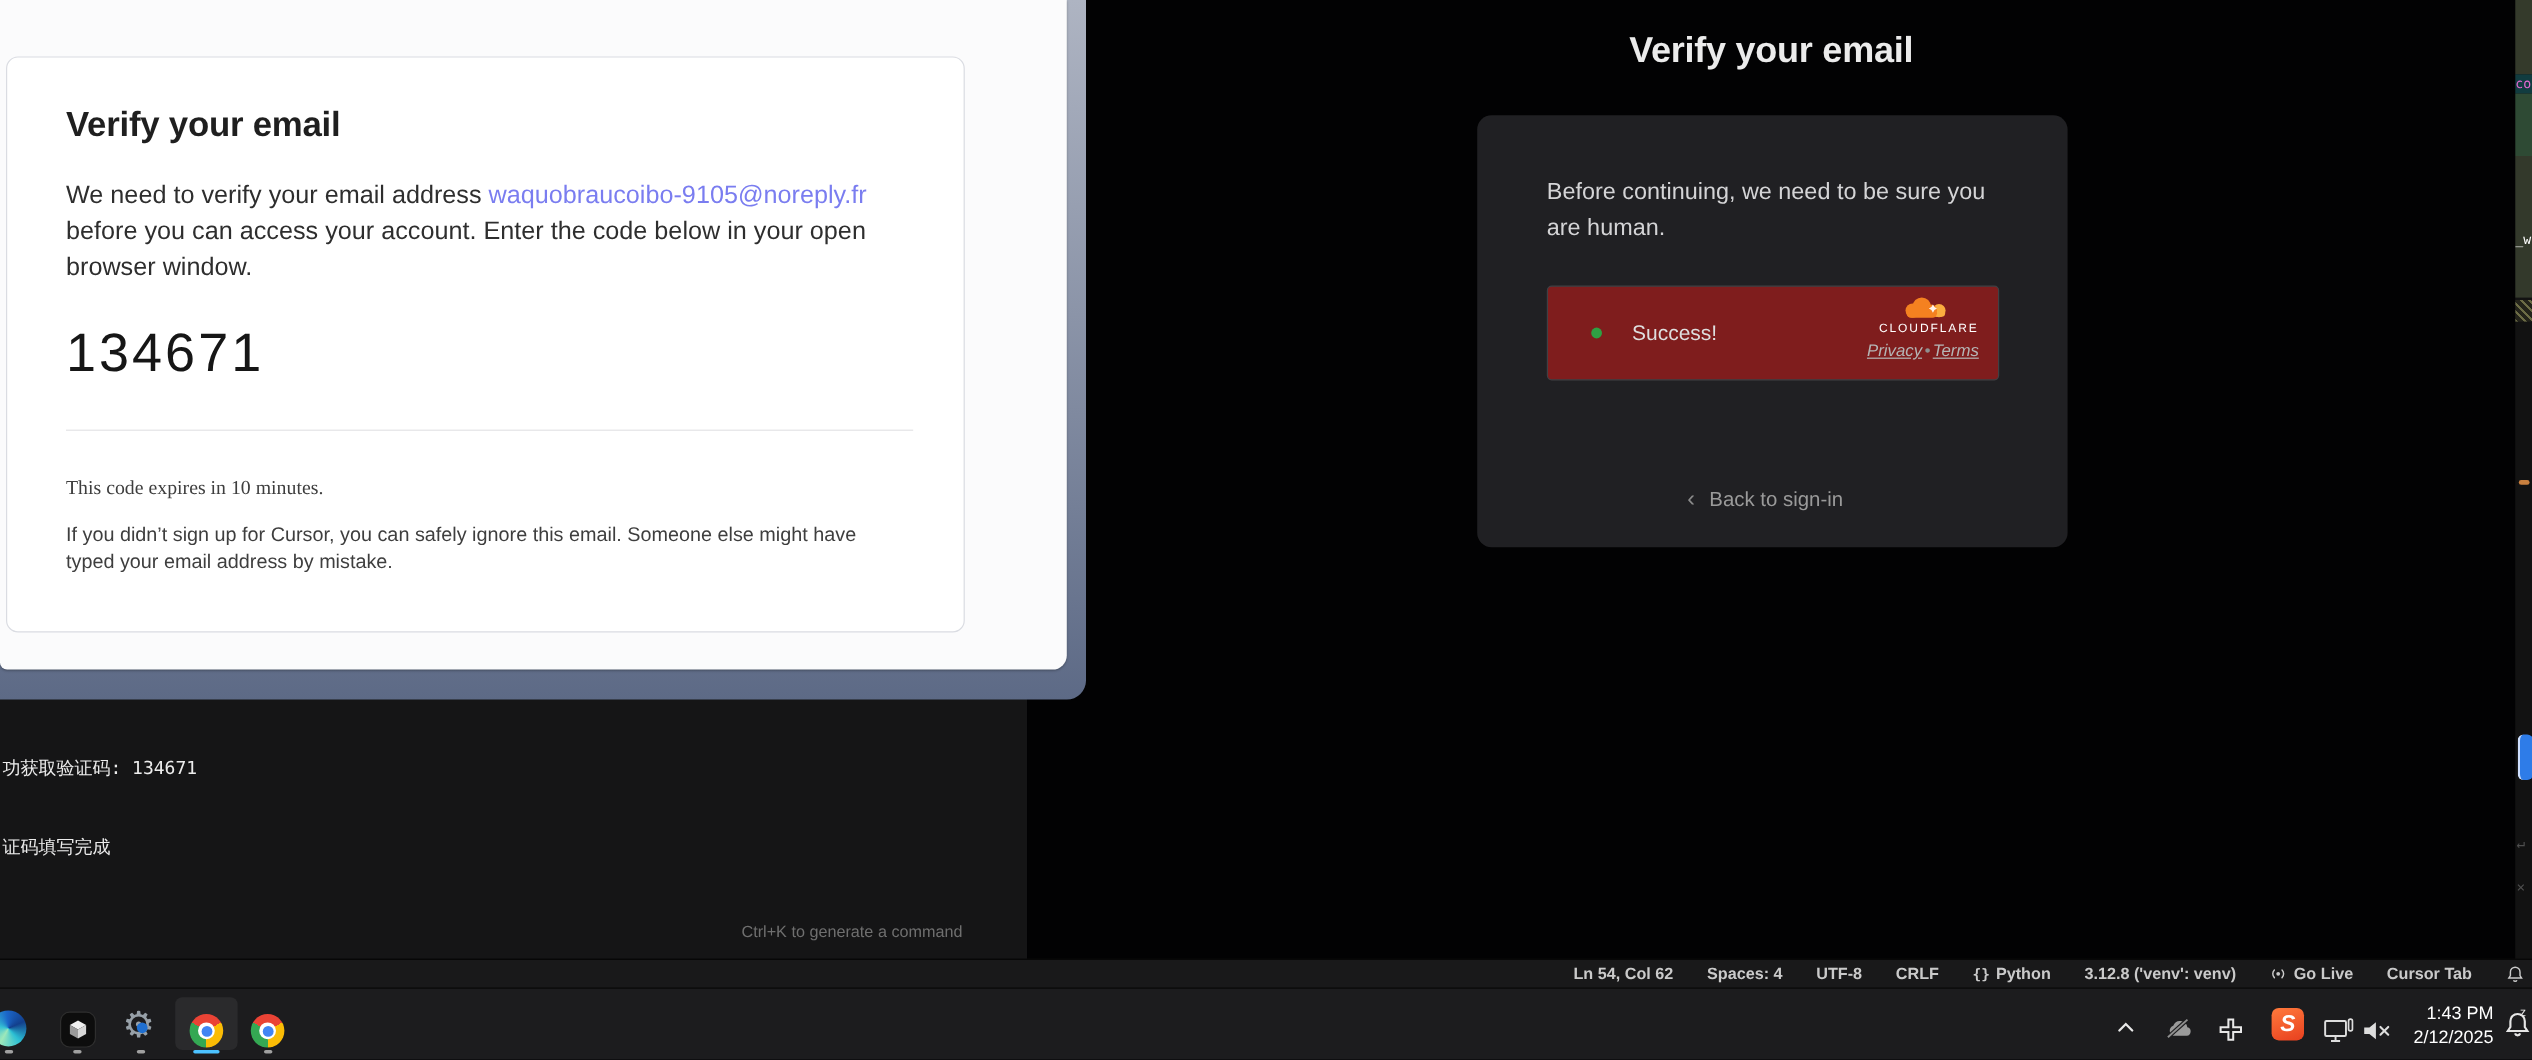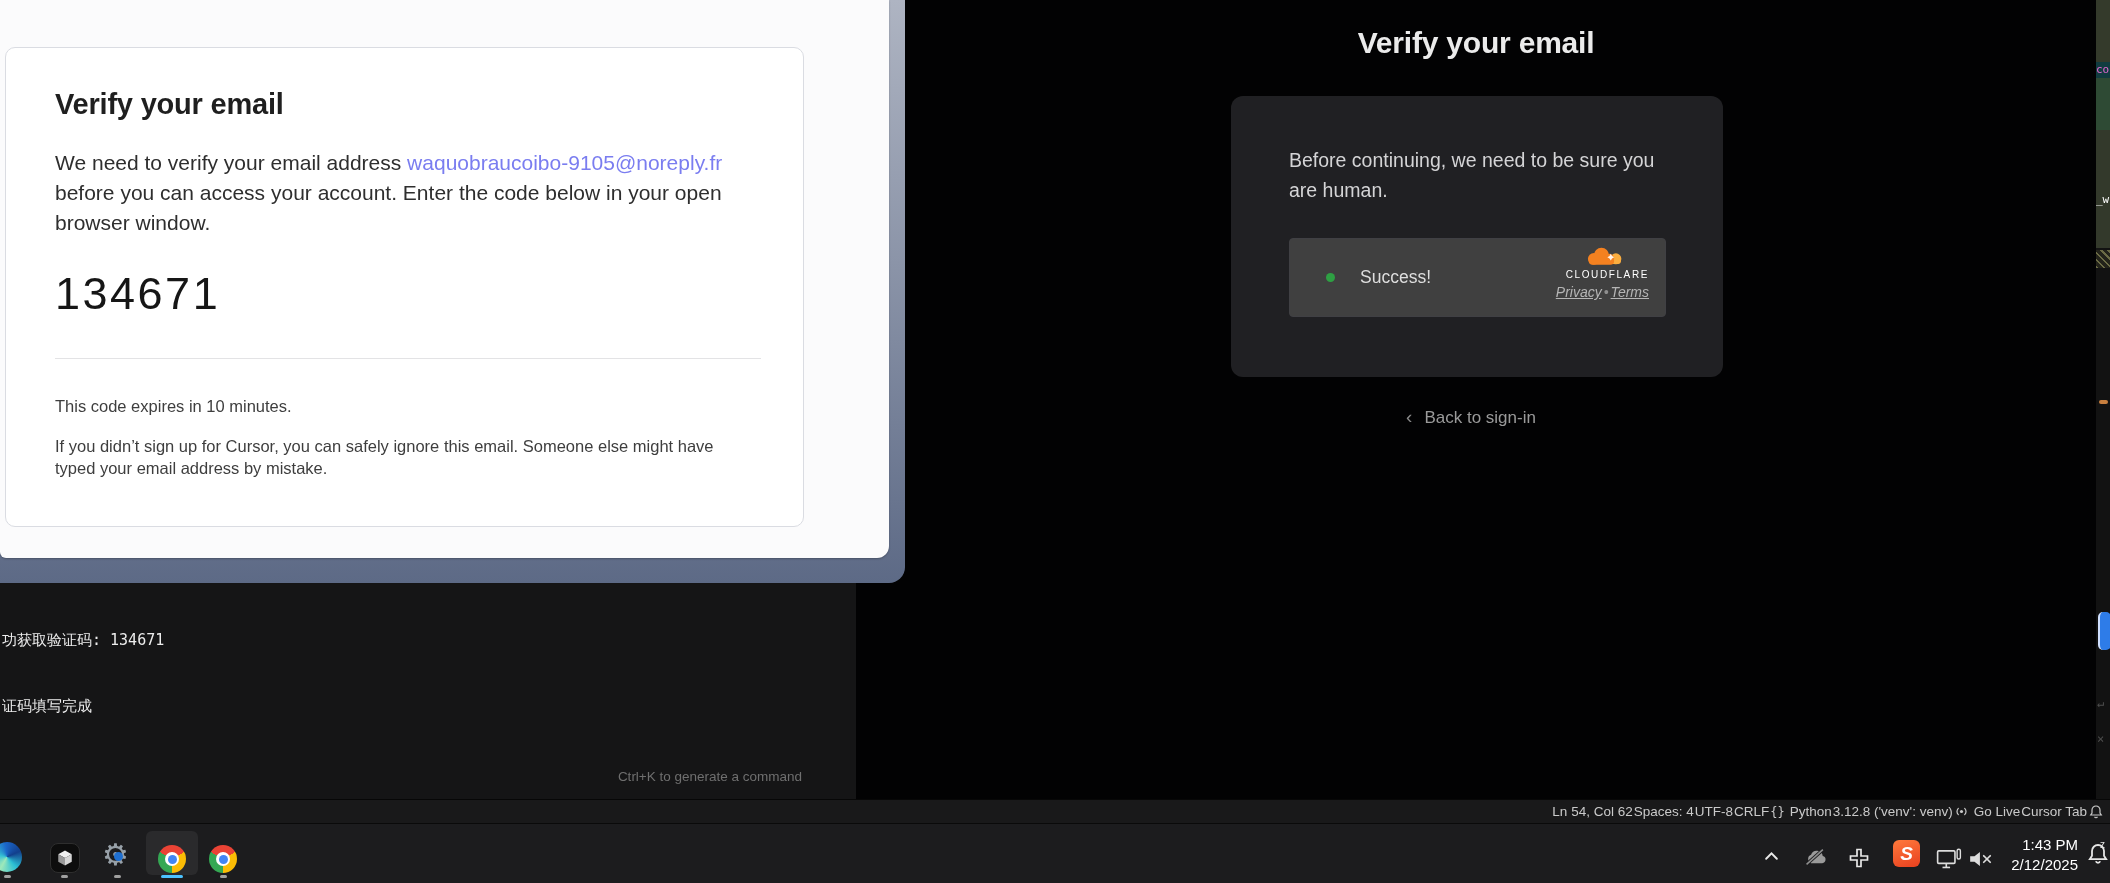--- a/index.html
+++ b/index.html
@@ -24,30 +24,30 @@
     border-radius:0 0 16px 0;}
   .mail-body{position:absolute;left:0;top:0;width:889px;height:558px;background:#fbfbfc;
     border-radius:0 0 12px 6px;box-shadow:0 1px 2px rgba(0,0,0,.25);}
   .mail-card{position:absolute;left:5px;top:47px;width:797px;height:478px;background:#ffffff;
     border:1px solid #dadce2;border-radius:10px;}
   .mail-title{position:absolute;left:49px;top:40px;font-size:29px;font-weight:600;color:#1f1f1f;letter-spacing:-0.2px;}
   .mail-para{position:absolute;left:49px;top:100px;width:712px;font-size:21px;line-height:30px;color:#2e2e2e;}
   .mail-link{color:#7a7df0;text-decoration:none;}
   .mail-code{position:absolute;left:49px;top:220px;font-size:45px;font-weight:300;color:#161616;letter-spacing:2.5px;}
   .mail-divider{position:absolute;left:49px;top:310px;width:706px;height:1px;background:#e3e3e5;}
-  .mail-expiry{position:absolute;left:49px;top:349px;font-size:16.5px;color:#3e3e3e;}
+  .mail-expiry{position:absolute;left:49px;top:349px;font-size:16.5px;color:#3e3e3e;font-family:Liberation Serif, serif;}
   .mail-disclaimer{position:absolute;left:49px;top:387px;width:700px;font-size:16.5px;line-height:22px;color:#3e3e3e;}
 
   
   .browser{left:856px;top:0;width:1254px;height:799px;background:#020203;}
   .bp-title{position:absolute;left:420px;top:26px;width:400px;text-align:center;
     font-size:30px;font-weight:700;color:#ebebeb;letter-spacing:-0.2px;}
-  .bp-card{position:absolute;left:375px;top:96px;width:492px;height:281px;background:#202023;border-radius:12px;}
+  .bp-card{position:absolute;left:375px;top:96px;width:492px;height:360px;background:#202023;border-radius:12px;}
   .bp-card-text{position:absolute;left:58px;top:49px;width:372px;font-size:19.5px;line-height:30px;color:#d4d4d6;}
-  .turnstile{position:absolute;left:58px;top:142px;width:375px;height:77px;background:#404040;
+  .turnstile{position:absolute;left:58px;top:142px;width:375px;height:77px;background:#7f1d1d;
     border:1px solid #404044;border-radius:4px;}
   .ts-dot{position:absolute;left:36px;top:34px;width:9px;height:9px;border-radius:50%;}
   .ts-status{position:absolute;left:70px;top:28px;font-size:17.5px;color:#dedede;}
   .ts-right{position:absolute;right:16px;top:8px;width:120px;text-align:right;}
   .ts-logo{display:block;margin-left:auto;margin-right:22px;width:46px;height:22px;}
   .ts-brand{font-size:10px;font-weight:400;letter-spacing:1.6px;color:#ffffff;line-height:11px;}
   .ts-legal{margin-top:4px;font-size:14px;color:#b5b5b5;font-style:italic;}
   .ts-legal a{color:#b5b5b5;text-decoration:underline;}
   .ts-sep{color:#8f8f8f;text-decoration:none;margin:0 2px;}
   .bp-back{position:absolute;left:490px;top:406px;width:250px;text-align:center;
@@ -65,22 +65,22 @@
   .sl-frag.pink{color:#e268d0;}
   .sl-hatch{position:absolute;left:0;top:250px;width:14px;height:18px;
     background:repeating-linear-gradient(45deg,#6b6b45 0 2px,#23231a 2px 5px);}
   .sl-orange{position:absolute;left:3px;top:400px;width:9px;height:4px;background:#c9803f;border-radius:2px;}
   .sl-pill{position:absolute;left:2px;top:612px;width:11px;height:38px;background:#2e7ce8;
     border-radius:5px;border-left:2px solid #cfe0ff;}
   .sl-dim{position:absolute;left:1px;font-size:12px;color:#4f4f4f;}
 
   
   .statusbar{left:0;top:799px;width:2110px;height:24px;background:#19191a;border-top:1px solid #070707;
-    display:flex;justify-content:flex-end;align-items:center;gap:1px;padding-right:6px;box-sizing:border-box;
-    font-size:13.5px;color:#cacaca;}
+    display:flex;justify-content:flex-end;align-items:center;gap:28px;padding-right:6px;box-sizing:border-box;
+    font-size:13.5px;color:#cacaca;font-weight:bold;}
   .sb-item{display:flex;align-items:center;gap:5px;white-space:nowrap;}
   .sb-braces{font-family:"DejaVu Sans Mono",monospace;font-size:12px;color:#cacaca;}
 
   
   .taskbar{left:0;top:823px;width:2110px;height:60px;background:#1c1c1e;border-top:1px solid #0a0a0a;}
   .tb-dash{position:absolute;top:51px;width:7px;height:3px;border-radius:2px;background:#a0a0a0;}
   .tb-dash.active{width:22px;background:#4cc2ff;}
   .edge-icon{position:absolute;left:-8px;top:18px;width:30px;height:30px;border-radius:50%;
     background:conic-gradient(from 210deg,#9ee8ba,#35c1d4,#1b66c9,#123f8c,#2bbfd4,#9ee8ba);}
   .cursor-icon{position:absolute;left:50px;top:19px;width:28px;height:28px;background:#0d0d0d;

